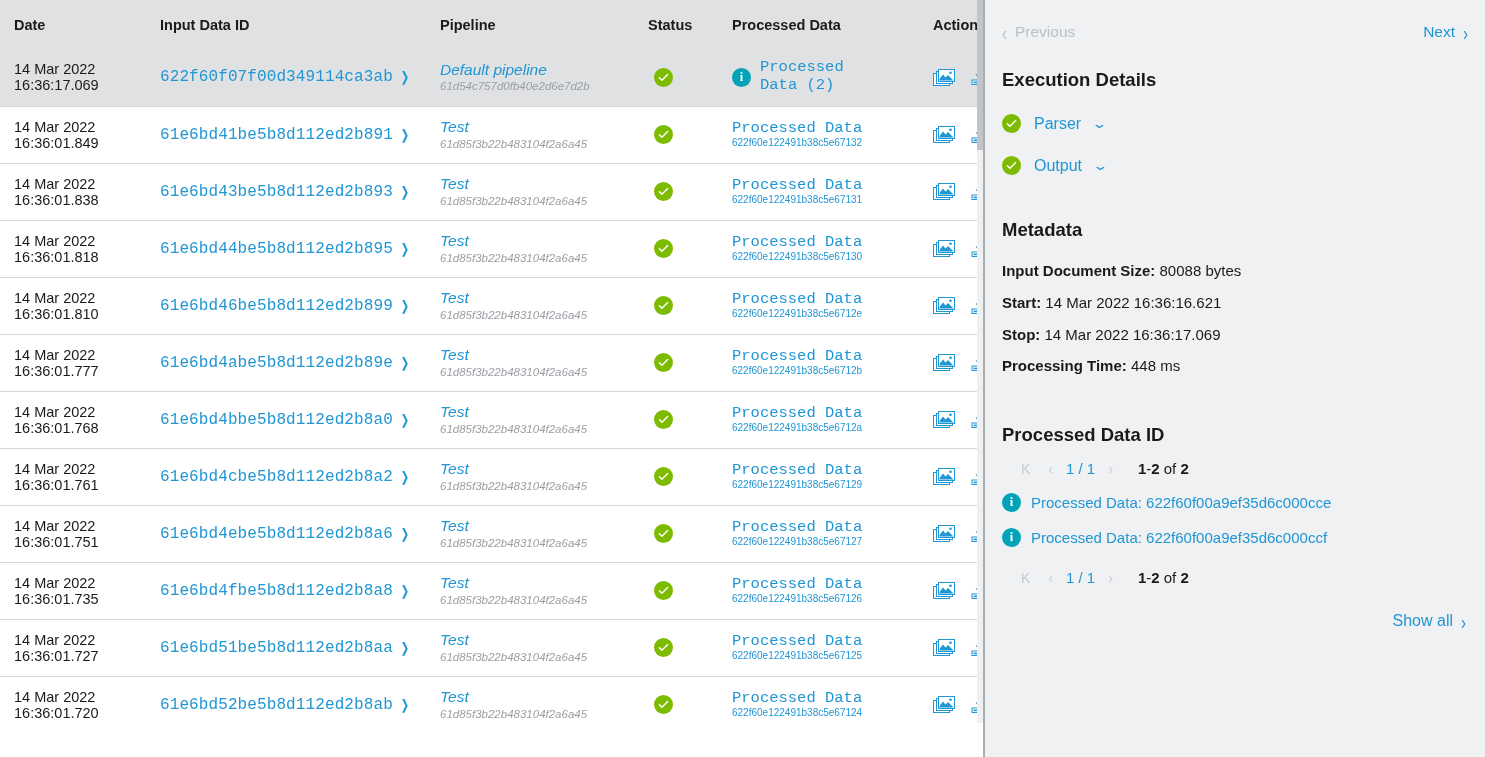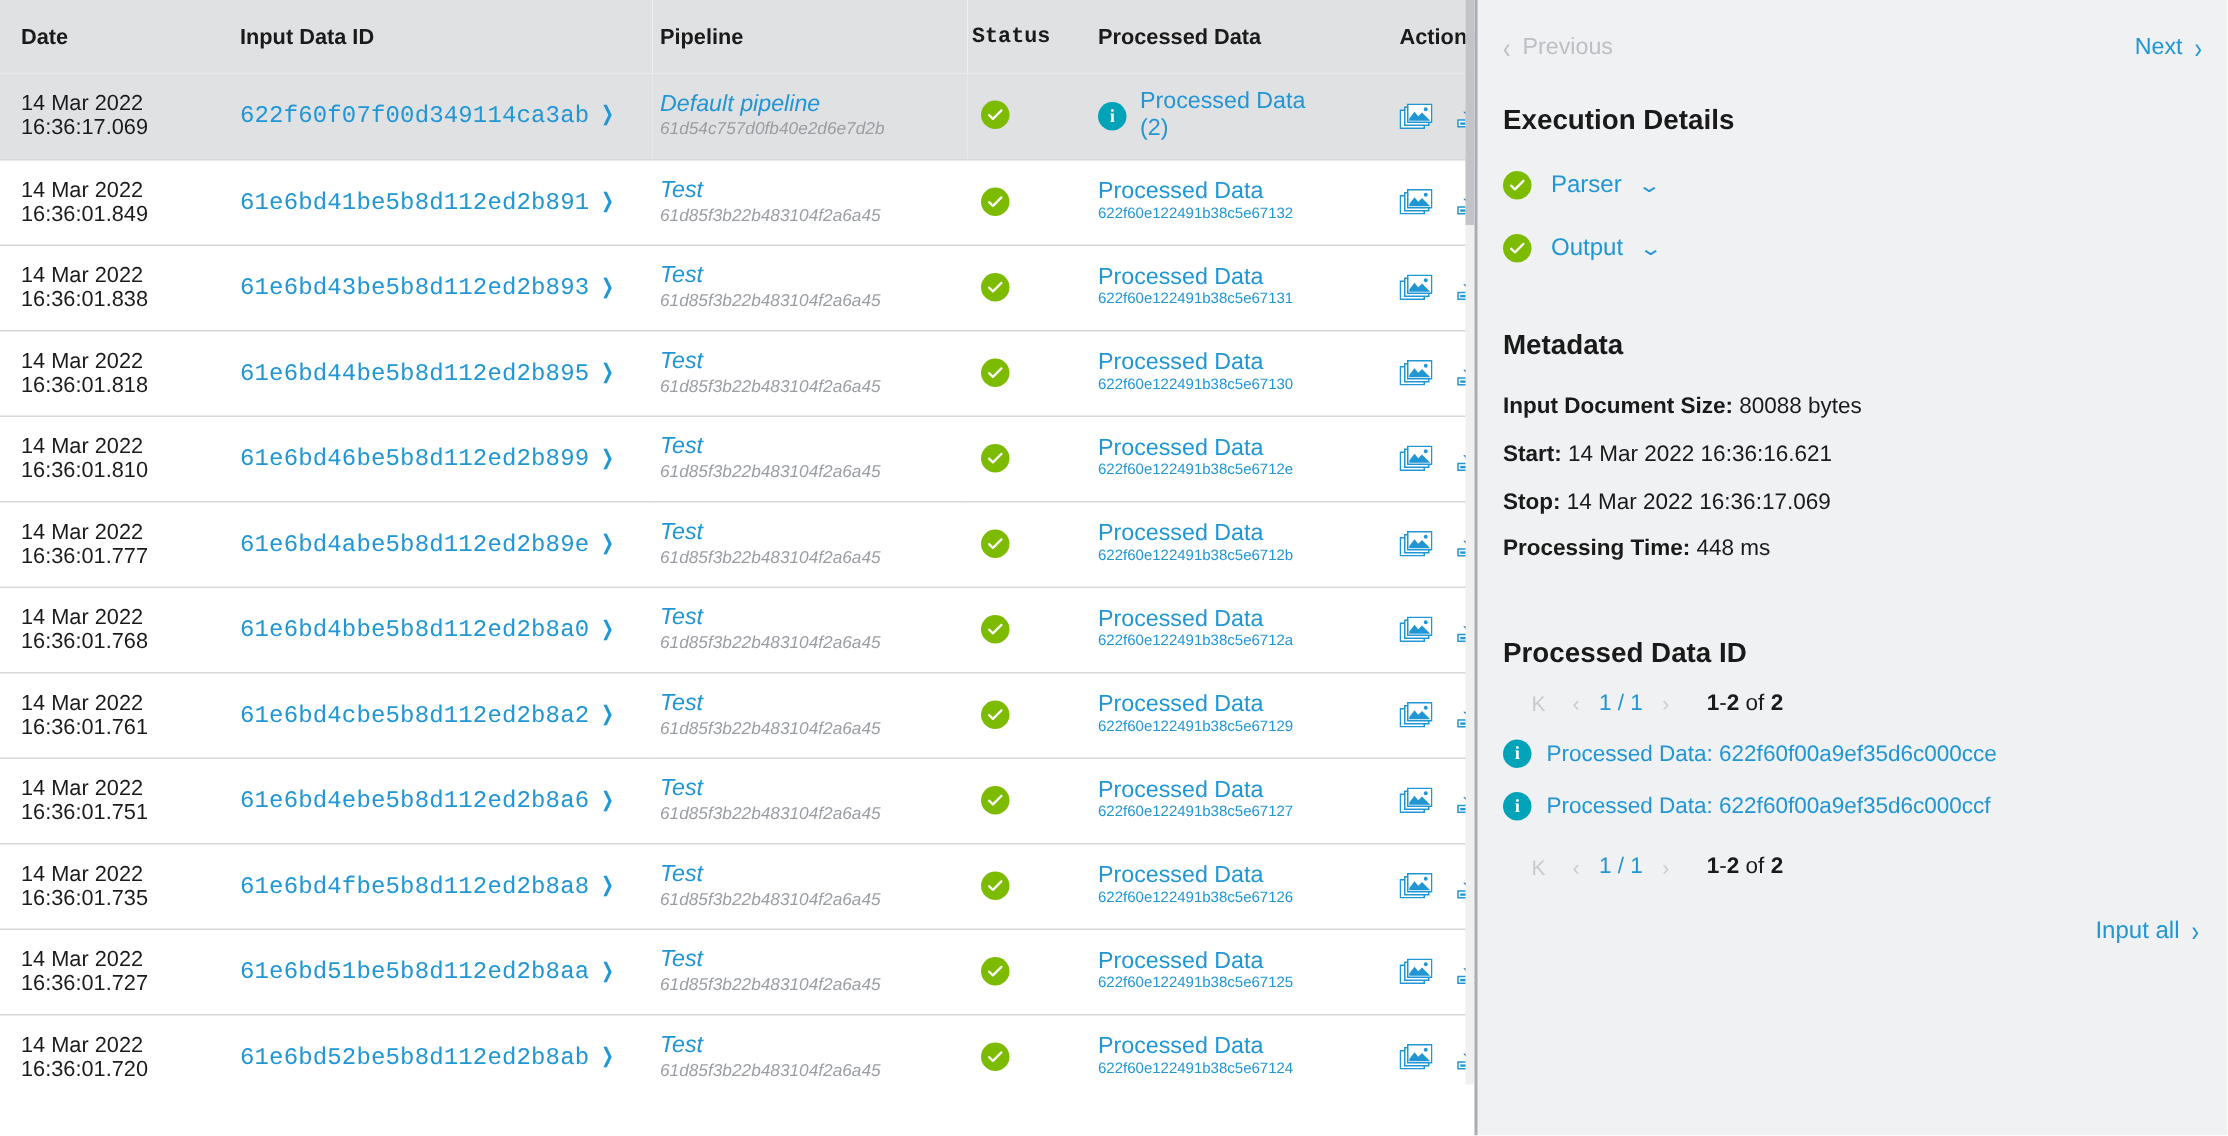--- a/index.html
+++ b/index.html
@@ -36,21 +36,21 @@
     color: #1a1a1a;
     text-align: left;
     padding: 17px 0 16px 0;
     vertical-align: middle;
     white-space: nowrap;
     overflow: hidden;
   }
   thead th.th-date { padding-left: 14px; }
   thead th.th-input { padding-left: 10px; }
   thead th.th-pipe { padding-left: 5px; }
-  thead th.th-status { padding-left: 3px; font-family: Liberation Mono, monospace; }
+  thead th.th-status { padding-left: 3px; }
   thead th.th-pdata { padding-left: 2px; }
   thead th.th-actions { padding-left: 3px; }
 
   tbody tr { border-bottom: 1px solid #d5d7da; height: 57px; }
   tbody tr.selected { background: #e0e1e3; }
   tbody td { vertical-align: middle; padding: 0; height: 57px; }
 
   .date-cell {
     padding-left: 14px;
     font-size: 14.5px;
@@ -108,21 +108,21 @@
     color: #fff; font-size: 12.5px; font-weight: bold;
     font-family: "Liberation Serif", serif;
     flex: 0 0 19px;
   }
 
   .pdata-cell { padding-left: 2px; }
   .pdata-wrap { display: flex; align-items: center; gap: 9px; }
   .pdata-txt { line-height: 1.05; }
   .pdata-txt .pd-name {
     font-size: 15.5px; color: #2196d4; display: block;
-    cursor: pointer; white-space: nowrap;
+    cursor: pointer; white-space: nowrap; font-family: Liberation Mono, monospace;
   }
   .pdata-txt .pd-name.two-line { white-space: normal; max-width: 120px; line-height: 1.15; }
   .pdata-txt .pd-id {
     font-size: 10px; color: #2196d4; display: block; margin-top: 2px;
     white-space: nowrap;
   }
 
   .actions-cell { padding-left: 3px; }
   .actions-wrap { display: flex; align-items: center; gap: 15px; }
   .act-ico { cursor: pointer; line-height: 0; display: block; }
@@ -863,19 +863,19 @@
         <span class="pg-cur">1 / 1</span>
         <span class="pg-ico">›</span>
         <span class="pg-range">
           <b>1</b><span>-</span><b>2</b>
           <span>of</span>
           <b>2</b>
         </span>
       </div>
 
       <div class="show-all">
-        <span>Input all</span>
+        <span>Show all</span>
         <span class="arrow-g">›</span>
       </div>
 
     </div>
   </div>
 </div>
 
 </body></html>

